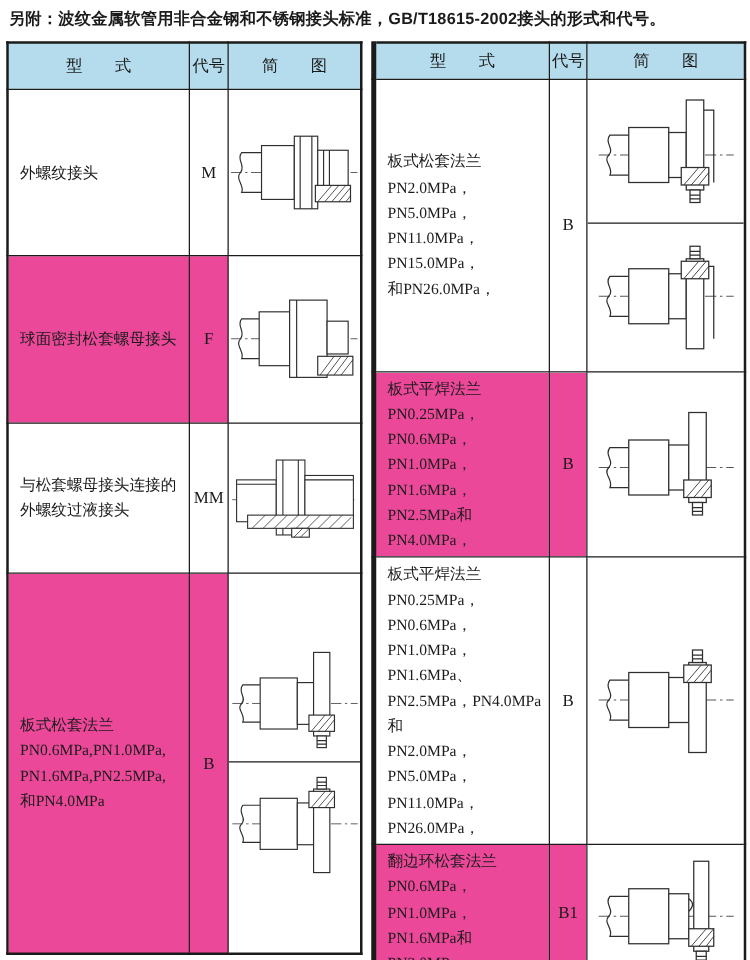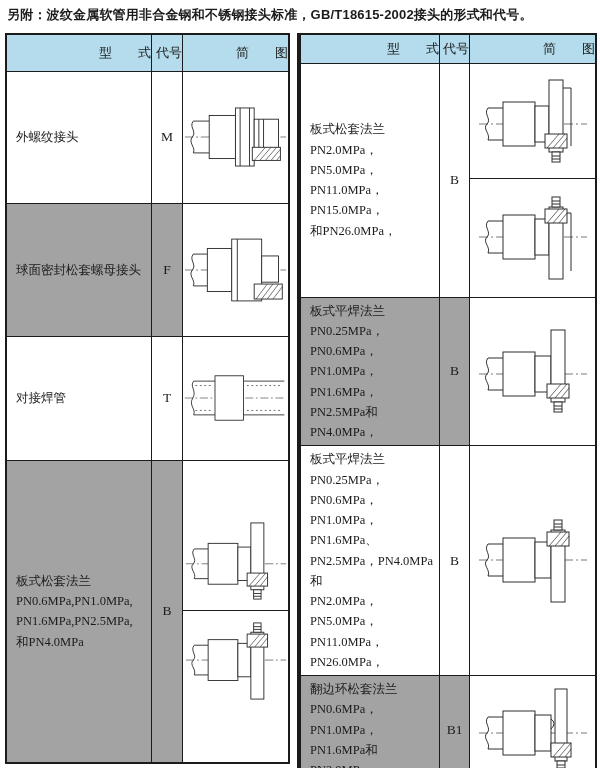--- a/index.html
+++ b/index.html
@@ -6,23 +6,23 @@
   #page{position:relative;width:600px;height:768px;background:#fff;overflow:hidden;
         font-family:"Liberation Serif",serif;color:#1b1b1b;}
   #doc-title{position:absolute;top:6px;left:7px;width:590px;
         font-family:"Liberation Sans",sans-serif;font-weight:bold;font-size:13px;
         letter-spacing:0.2px;white-space:nowrap;}
   table.tbl{position:absolute;top:33px;border-collapse:collapse;table-layout:fixed;
         border:2px solid #1b1b1b;background:#fff;}
   #left-table{left:5px;width:285px;height:731px;}
   #right-table{left:297px;width:300px;height:731px;border-left:4px solid #1b1b1b;}
   .tbl th{background:#b4dcec;font-weight:normal;font-size:13px;border:1px solid #1b1b1b;
-        text-align:right;padding:0;}
+        text-align:center;padding:0;}
   .tbl td{border:1px solid #1b1b1b;vertical-align:middle;overflow:hidden;margin-top:24px;}
-  tr.hl td{background:#a3a3a3;}
+  tr.hl td{background:#ec4899;}
   .type-cell{font-size:12.5px;line-height:1.62;padding:3px 3px 3px 9px;white-space:pre-line;}
   .code-cell{text-align:center;font-size:13.5px;padding:0;}
   .diag-cell{padding:0;text-align:center;background:#fff !important;}
   tr.hl .diag-cell{background:#fff;}
   .diag-box{display:flex;align-items:center;justify-content:center;}
   .diag-split{display:flex;flex-direction:column;}
   .diag-split .diag-box + .diag-box{border-top:1px solid #1b1b1b;}
   svg .ln{stroke:#2e2e2e;fill:none;stroke-width:1;}
   svg .fw{fill:#fff;stroke:#2e2e2e;stroke-width:1;}
   svg .cl{stroke:#555;stroke-width:0.8;stroke-dasharray:9 3 2 3;fill:none;}
@@ -82,38 +82,44 @@
           <path class="ln" d="M58 8 V74"></path>
           <path class="ln" d="M84 28 q9 10 2 24"></path>
           <rect class="fw" x="84" y="26" width="18" height="28"></rect>
           <rect class="fw" x="76" y="56" width="30" height="16"></rect>
           <path class="h" d="M78 72 L90 56 M84 72 L96 56 M90 72 L102 56 M96 72 L106 59"></path>
         </svg>
             </div>
           </td>
     </tr>
 
-
-
-    <tr style="height:97px">
-      <td class="type-cell">对接焊管</td>
-      <td class="code-cell">T</td>
-      <td class="diag-cell">
-            <div class="diag-box" style="height:95px">
-        <svg width="106" height="78" viewBox="0 0 118 78">
-          <path class="cl" d="M2 39 H116"></path>
-          <path class="ln" d="M36 20 H12 C7 26 16 31 11 39 C6 47 15 52 12 58 H36"></path>
-          <path class="dt" d="M14 25 H34 M14 53 H34"></path>
-          <rect class="fw" x="36" y="14" width="32" height="50"></rect>
-          <path class="ln" d="M68 20 H114 M68 58 H114"></path>
-          <path class="dt" d="M72 25 H112 M72 53 H112"></path>
-        </svg>
-            </div>
-          </td>
-    </tr>
+    <tr style="height:94px">
+      <td class="type-cell">与松套螺母接头连接的
+外螺纹过液接头</td>
+      <td class="code-cell">MM</td>
+      <td class="diag-cell">
+            <div class="diag-box" style="height:92px">
+        <svg width="104" height="80" viewBox="0 0 118 80">
+          <path class="cl" d="M2 42 H116"></path>
+          <rect class="fw" x="6" y="24" width="36" height="38"></rect>
+          <path class="ln" d="M6 28 H42"></path>
+          <rect class="fw" x="42" y="6" width="26" height="68"></rect>
+          <path class="ln" d="M48 6 V74 M62 6 V74"></path>
+          <rect class="fw" x="68" y="20" width="44" height="44"></rect>
+          <path class="ln" d="M68 24 H112"></path>
+          <rect class="fw" x="16" y="56" width="96" height="12"></rect>
+          <path class="h" d="M20 68 L32 56 M30 68 L42 56 M40 68 L52 56 M50 68 L62 56 M60 68 L72 56 M70 68 L82 56 M80 68 L92 56 M90 68 L102 56 M100 68 L110 58"></path>
+          <rect class="fw" x="56" y="68" width="16" height="8"></rect>
+          <path class="h" d="M58 76 L66 68 M64 76 L72 68"></path>
+        </svg>
+            </div>
+          </td>
+    </tr>
+
+
 
     <tr class="hl" style="height:237px">
       <td class="type-cell">板式松套法兰
 PN0.6MPa,PN1.0MPa,
 PN1.6MPa,PN2.5MPa,
 和PN4.0MPa</td>
       <td class="code-cell">B</td>
       <td class="diag-cell">
         <div class="diag-split">
           <div class="diag-box" style="height:98px">

